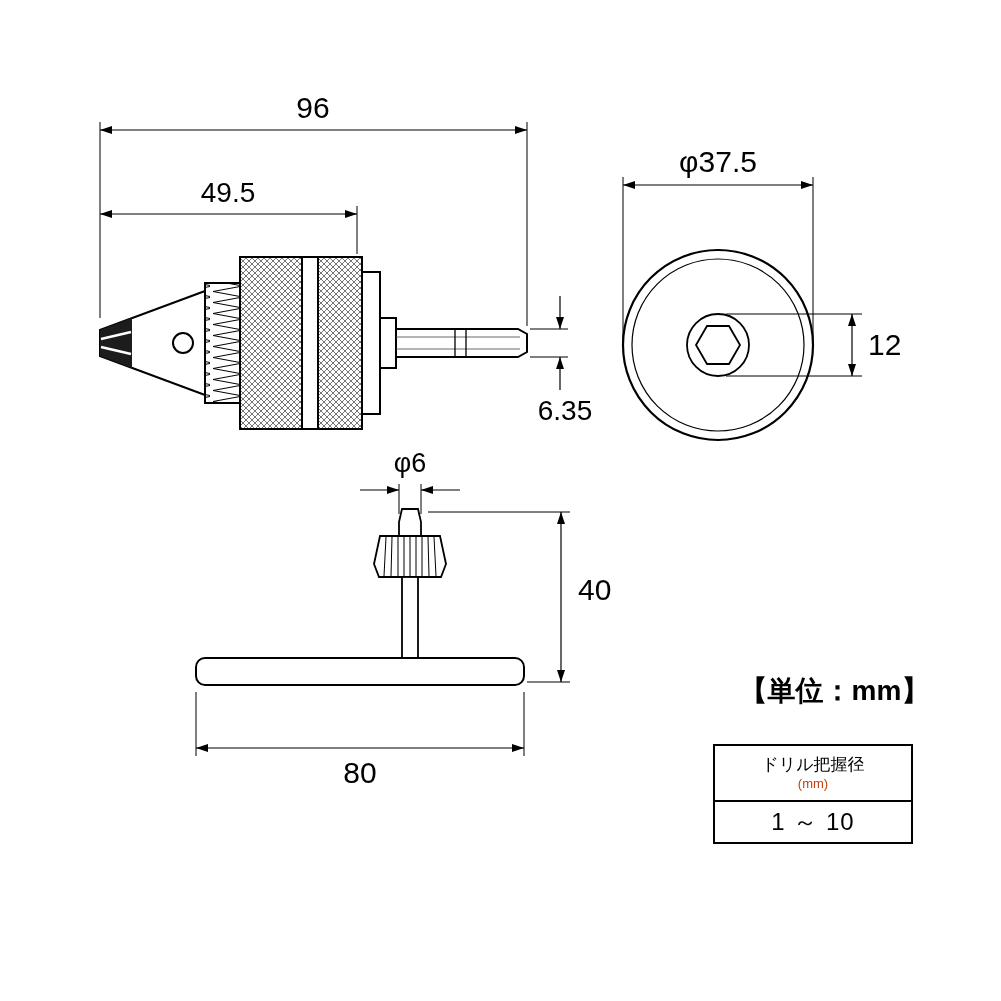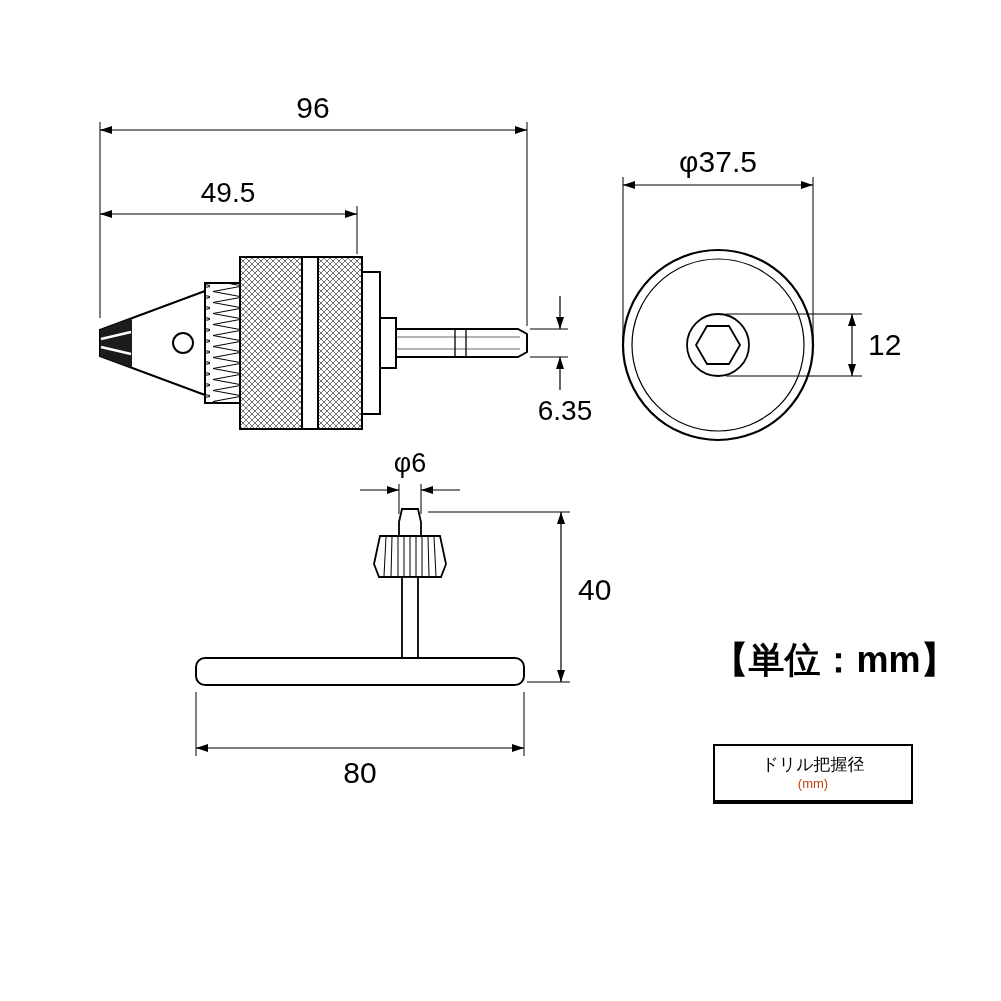--- a/index.html
+++ b/index.html
@@ -1,20 +1,20 @@
 <!DOCTYPE html>
 <html><head>
 <meta charset="utf-8">
 <style>
   html,body{margin:0;padding:0;background:#ffffff;}
   .canvas{position:relative;width:1001px;height:1001px;background:#ffffff;overflow:hidden;
           font-family:"Liberation Sans",sans-serif;}
   svg text{font-family:"Liberation Sans",sans-serif;fill:#000;}
-  .unit-label{position:absolute;left:712px;top:636px;width:245px;text-align:center;
-              font-size:36px;font-weight:600;color:#000;}
+  .unit-label{position:absolute;left:712px;top:672px;width:245px;text-align:center;
+              font-size:28px;font-weight:600;color:#000;}
   .spec-table{position:absolute;left:713px;top:744px;width:200px;border:2px solid #000;
               box-sizing:border-box;background:#fff;}
   .spec-table .hdr{height:54px;border-bottom:2px solid #000;display:flex;flex-direction:column;
                    align-items:center;justify-content:center;line-height:1.25;}
   .spec-table .hdr .l1{font-size:17px;color:#000;}
   .spec-table .hdr .l2{font-size:13px;color:#c2410c;}
   .spec-table .val{height:40px;display:flex;align-items:center;justify-content:center;
                    font-size:24px;letter-spacing:1px;color:#000;}
 </style>
 </head>
@@ -153,15 +153,16 @@
 
   
   <div class="unit-label">【単位：mm】</div>
 
   
   <div class="spec-table">
     <div class="hdr">
       <span class="l1">ドリル把握径</span>
       <span class="l2">(mm)</span>
     </div>
+    <div class="val">1 ～ 10</div>
   </div>
 
 </div>
 
 </body></html>

